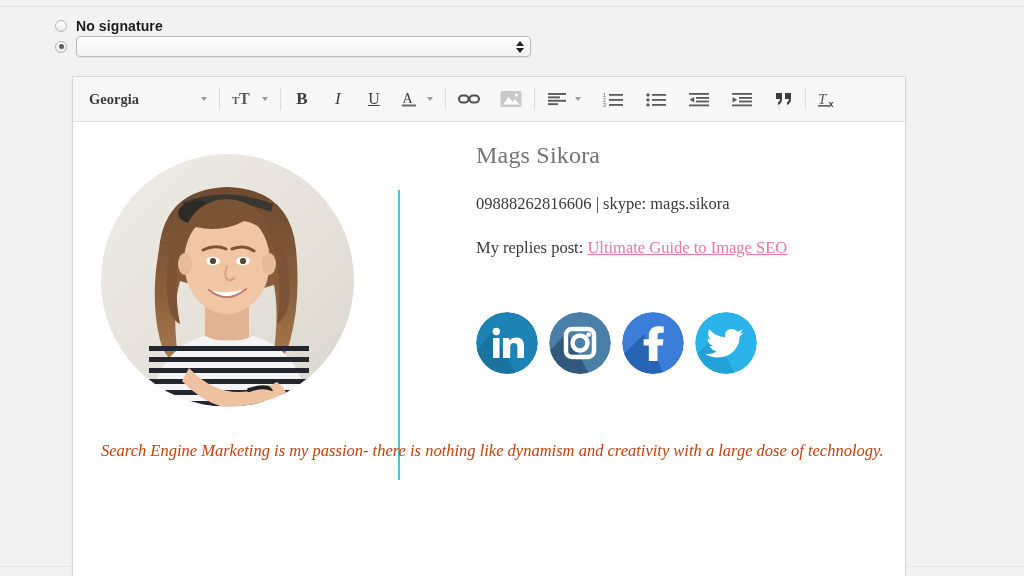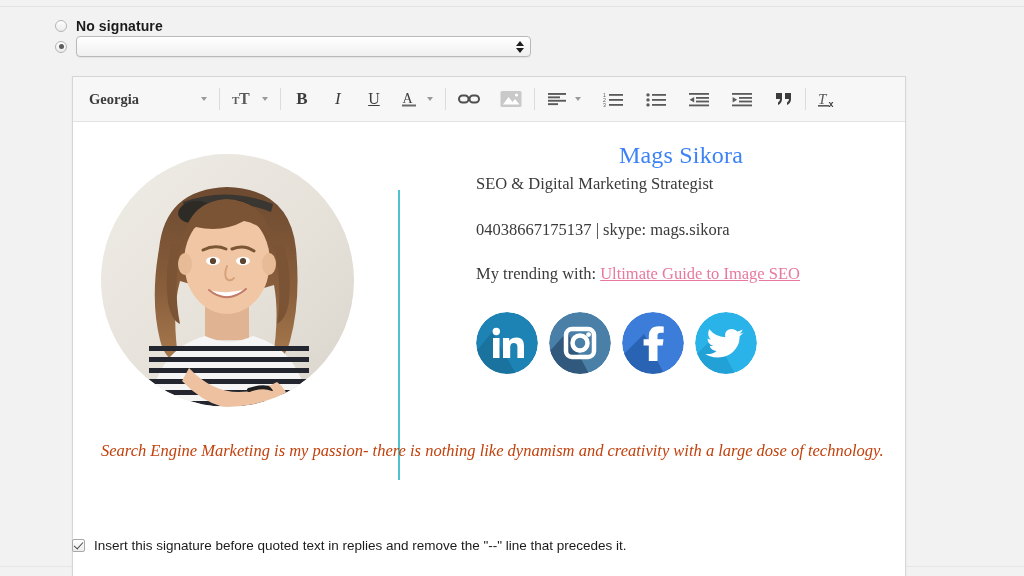--- a/index.html
+++ b/index.html
@@ -382,27 +382,26 @@
             <path d="M88 214 q34 36 78 18 q10 -4 14 4 q4 9 -7 13 q-52 20 -92 -22 Z" fill="#eec2a0"></path>
             <path d="M148 236 q14 -5 23 -1" stroke="#1f1f1f" stroke-width="4" fill="none" stroke-linecap="round"></path>
             <path d="M176 228 q14 10 10 26 l-14 -2 q5 -13 -4 -20 Z" fill="#eec2a0"></path>
           </g>
         </svg>
       </div>
 
       <div class="divider" style="background: rgb(78, 195, 206);"></div>
 
       <div class="sig-text">
-        <div class="sig-name" style="color: #3b82f6; text-align: center;">Mags Sikora</div>
-        <div class="sig-title">SEO &amp; Digital Marketing Strategist</div>
+        <div class="sig-name" style="color: #737373;">Mags Sikora</div>
         <div class="sig-contact">
-          <span>04038667175137 | skype: mags.sikora</span>
+          <span>09888262816606 | skype: mags.sikora</span>
         </div>
         <div class="sig-post">
-          <span>My trending with: </span><a href="#" style="color: rgb(232, 120, 158);">Ultimate Guide to Image SEO</a>
+          <span>My replies post: </span><a href="#" style="color: rgb(232, 120, 158);">Ultimate Guide to Image SEO</a>
         </div>
       </div>
 
       <div class="socials">
         <a class="soc" href="#">
           <svg width="62" height="62" viewBox="0 0 62 62">
             <defs>
                 <clipPath id="cl1">
                   <circle cx="31" cy="31" r="31"></circle>
                 </clipPath>
@@ -460,18 +459,14 @@
             </g>
           </svg>
         </a>
       </div>
 
       <div class="quote">Search Engine Marketing is my passion- there is nothing like dynamism and creativity with a large dose of technology.</div>
 
     </div>
   </div>
 
-  <div class="check-row">
-    <span class="checkbox checked"></span>
-    <span class="check-label">Insert this signature before quoted text in replies and remove the "--" line that precedes it.</span>
-  </div>
 
 </div>
 
 </body></html>

